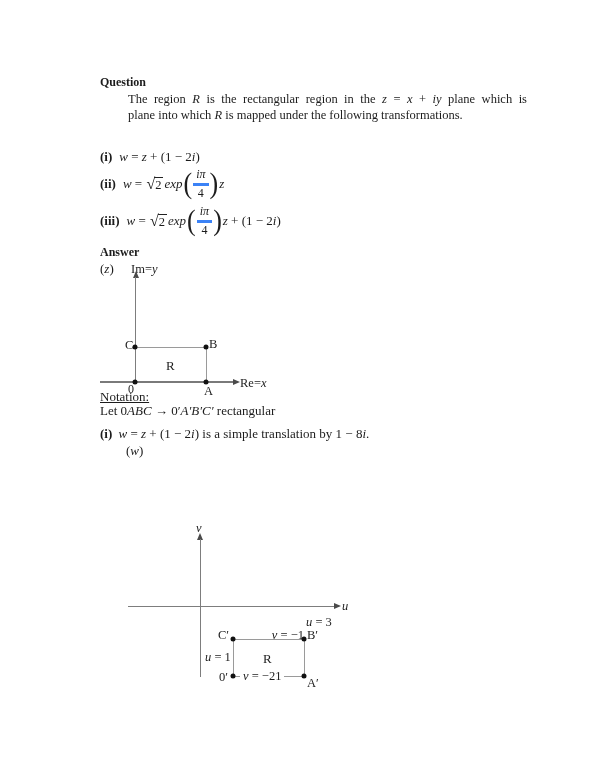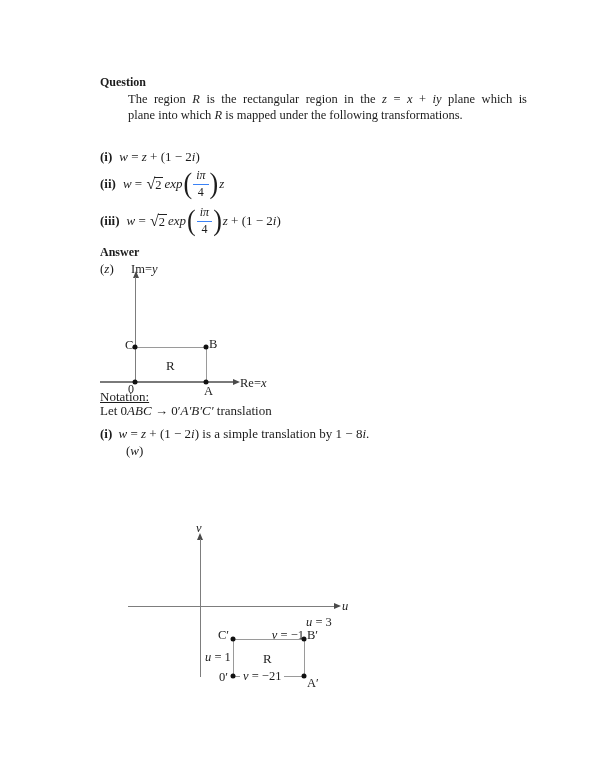--- a/index.html
+++ b/index.html
@@ -18,21 +18,21 @@
   .mbf{font-weight:bold;margin-right:3px;}
   .titem{position:absolute;left:100px;display:flex;align-items:center;font-size:13px;}
   .tlabel{font-weight:bold;margin-right:7px;}
   .math{white-space:pre;}
   .sqrt{display:inline-flex;align-items:flex-start;margin-left:1px;}
   .rsign{font-size:16px;line-height:14px;}
   .rarg{border-top:1px solid #222;padding:1px 2px 0 1px;margin-left:-1px;font-size:12.5px;line-height:13px;}
   .func{margin-left:1px;}
   .bigp{font-size:26px;display:inline-block;transform:scaleY(1.12);margin:0 1px;line-height:26px;font-weight:400;}
   .frac{display:inline-block;text-align:center;vertical-align:middle;font-size:12px;line-height:1.1;}
-  .frac .num{display:block;border-bottom:1px solid #3b82f6;padding:0 3px 1px;}
+  .frac .num{display:block;border-bottom:3px solid #3b82f6;padding:0 3px 1px;}
   .frac .den{display:block;padding-top:1px;}
   .notation{position:absolute;font-size:13px;text-decoration:underline;line-height:1.15;}
   
   .hline{position:absolute;height:1px;background:#8a8a8a;}
   .vline{position:absolute;width:1px;background:#8a8a8a;}
   .axis{background:#7d7d7d;}
   .xaxis-z{height:2px;background:#7a7a7a;}
   .edge{background:#9a9a9a;}
   .dot{position:absolute;width:5px;height:5px;border-radius:50%;background:#111;transform:translate(-50%,-50%);}
   .arrup{position:absolute;width:0;height:0;border-left:3.5px solid transparent;border-right:3.5px solid transparent;border-bottom:7px solid #4a4a4a;transform:translateX(-50%);}
@@ -113,21 +113,21 @@
     <div class="dot" style="left:206px;top:382px;"></div>
 
     <span class="lbl" style="left:125px;top:339px;">C</span>
     <span class="lbl" style="left:209px;top:338px;">B</span>
     <span class="lbl" style="left:166px;top:359px;font-size:13px;">R</span>
     <span class="lbl" style="left:128px;top:383px;font-size:12px;">0</span>
     <span class="lbl" style="left:204px;top:385px;">A</span>
   </div>
 
   <div class="notation" style="left:100px;top:390px;">Notation:</div>
-  <div class="textline" style="left:100px;top:404px;"><span>Let 0</span><span class="mit">ABC</span><span> → 0′</span><span class="mit">A′B′C′</span><span> translation</span></div>
+  <div class="textline" style="left:100px;top:404px;"><span>Let 0</span><span class="mit">ABC</span><span> → 0′</span><span class="mit">A′B′C′</span><span> rectangular</span></div>
 
   <div class="textline" style="left:100px;top:427px;"><span class="mbf">(i)</span><span> </span><span class="mit">w</span><span> = </span><span class="mit">z</span><span> + (1 − 2</span><span class="mit">i</span><span>) is a simple translation by 1 − 8</span><span class="mit">i</span><span>.</span></div>
   <div class="textline" style="left:126px;top:444px;"><span>(</span><span class="mit">w</span><span>)</span></div>
 
   <div>
     <span class="lbl mit" style="left:196px;top:522px;"><span class="mit">v</span></span>
     <div class="arrup" style="left:200px;top:533px;"></div>
     <div class="vline axis" style="left:200px;top:539px;height:138px;"></div>
     <div class="hline axis" style="left:128px;top:606px;width:206px;"></div>
     <div class="arrright" style="left:334px;top:606px;"></div>

